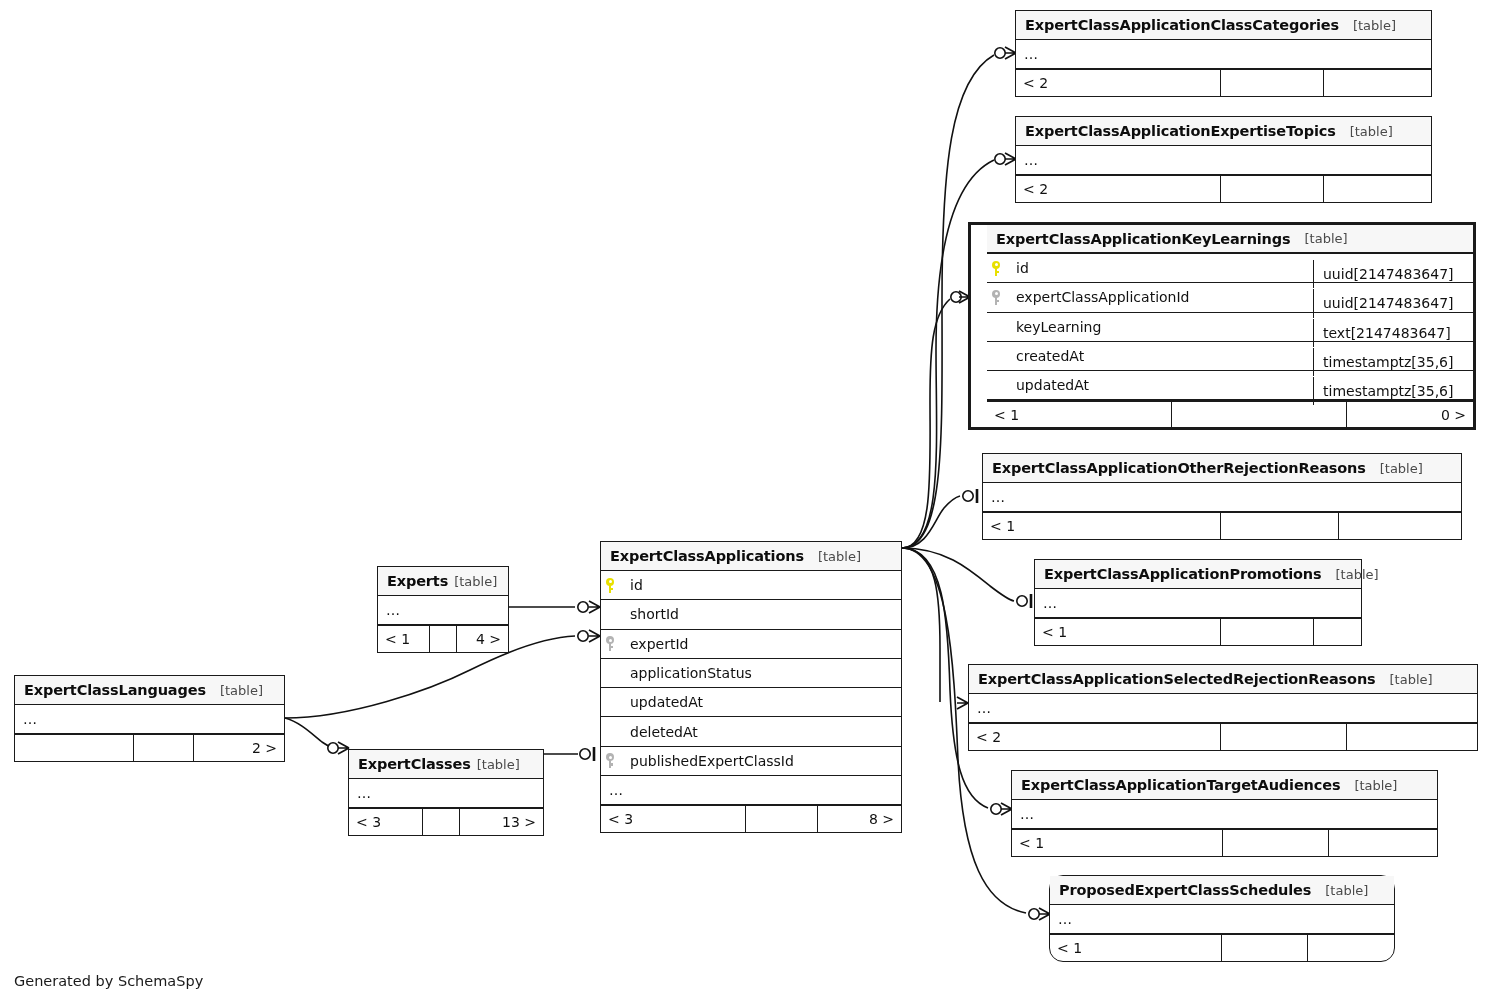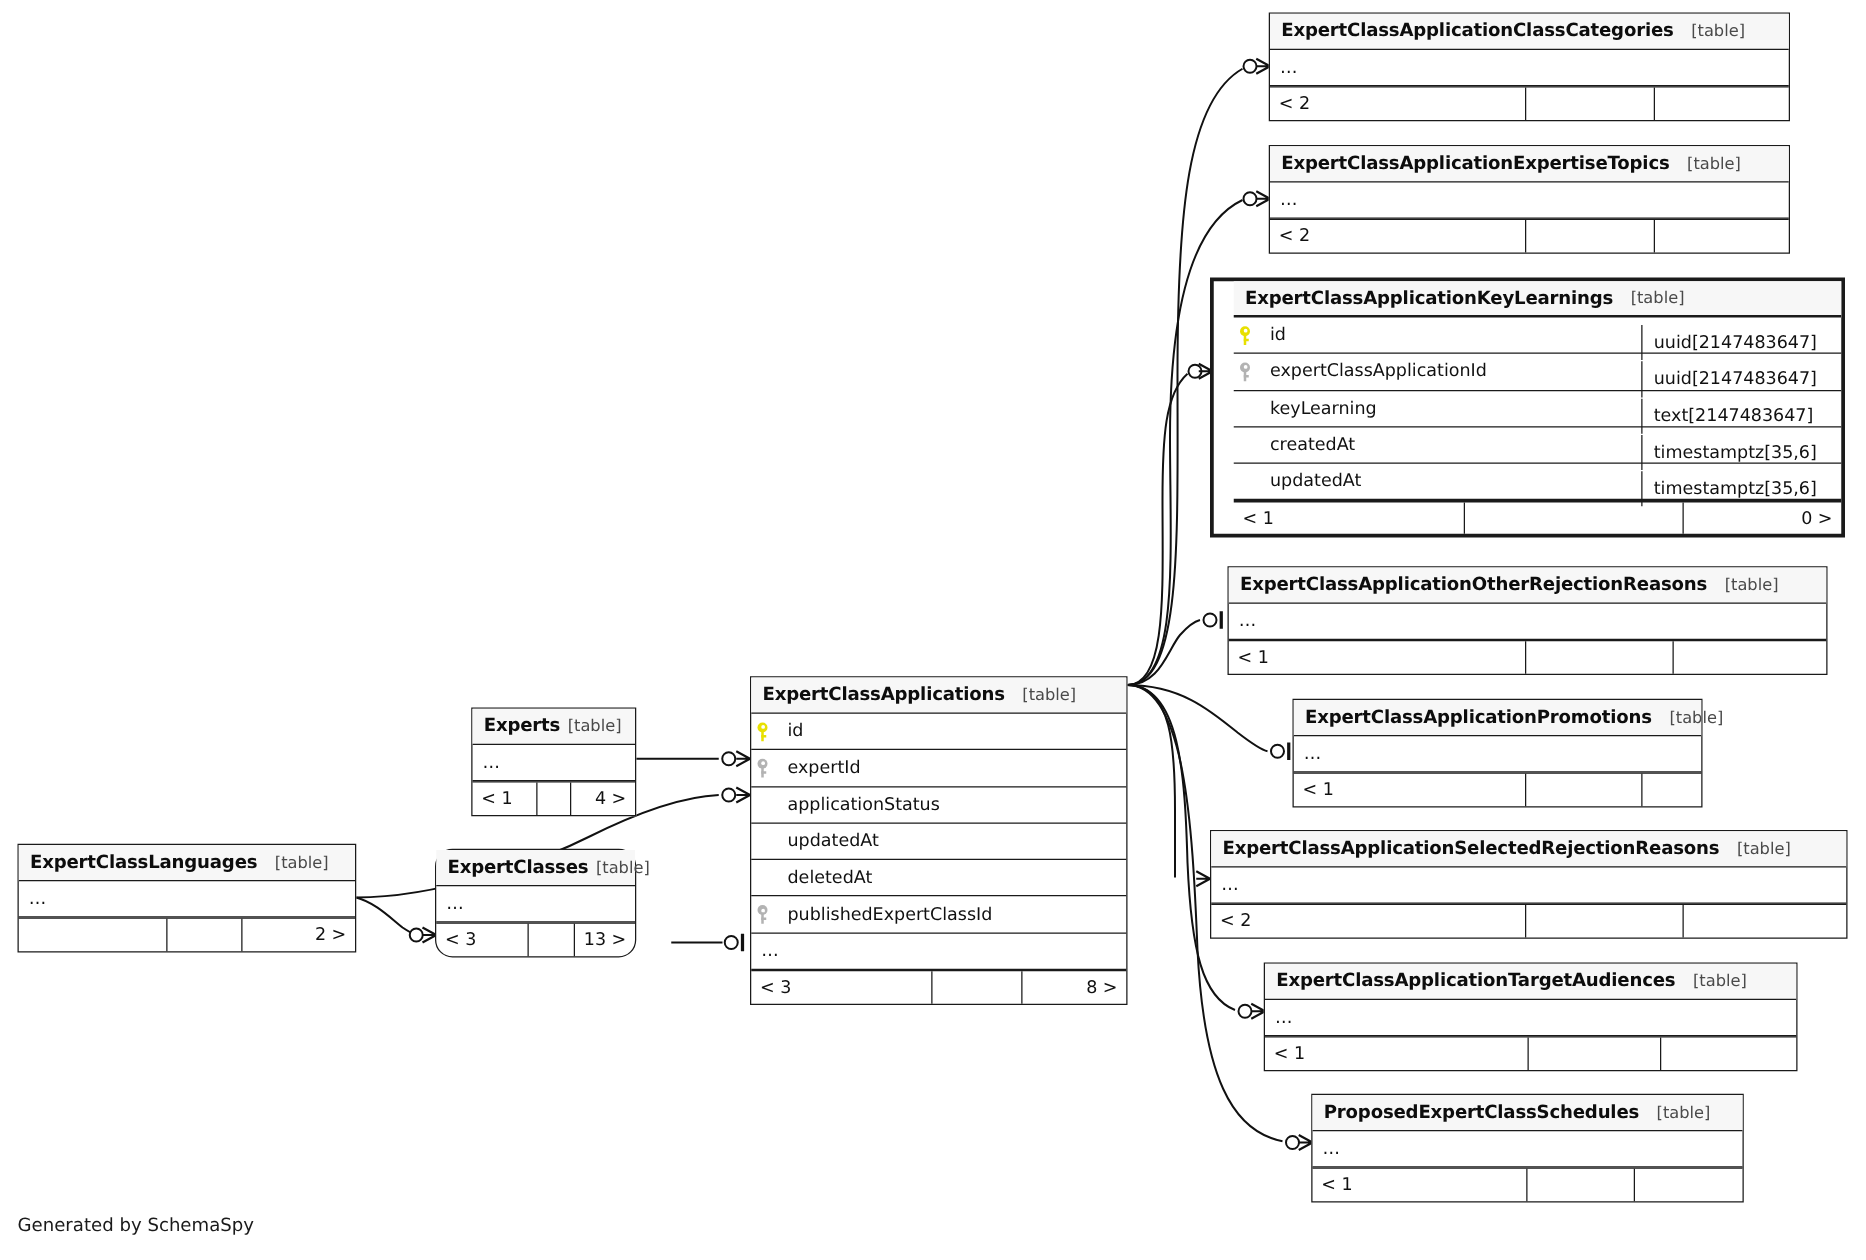--- a/index.html
+++ b/index.html
@@ -379,21 +379,21 @@
       <span class="ttag">[table]</span>
     </div>
     <div class="ellipsis-row">…</div>
     <div class="tfoot">
       <span class="fcell left" style="flex:0 0 211px;">&lt; 1</span>
       <span class="fcell" style="flex:0 0 106px;"></span>
       <span class="fcell right" style="flex:1 1 auto;"></span>
     </div>
   </div>
 
-  <div class="node" style="left:1049px; top:875px; width:346px;">
+  <div class="node" style="left:1049px; top:875px; width:346px;border-radius:14px;">
     <div class="thead">
       <span class="tname">ProposedExpertClassSchedules</span>
       <span class="ttag">[table]</span>
     </div>
     <div class="ellipsis-row">…</div>
     <div class="tfoot">
       <span class="fcell left" style="flex:0 0 172px;">&lt; 1</span>
       <span class="fcell" style="flex:0 0 86px;"></span>
       <span class="fcell right" style="flex:1 1 auto;"></span>
     </div>
@@ -410,20 +410,24 @@
         <span class="key pk">
             <i class="head"></i>
             <i class="hole"></i>
             <i class="shaft"></i>
             <i class="tooth"></i>
           </span>
       </span>
       <span class="cname">id</span>
     </div>
 
+    <div class="row">
+      <span class="keyslot empty"></span>
+      <span class="cname">shortId</span>
+    </div>
 
     <div class="row">
       <span class="keyslot">
         <span class="key fk">
             <i class="head"></i>
             <i class="hole"></i>
             <i class="shaft"></i>
             <i class="tooth"></i>
           </span>
       </span>
@@ -473,21 +477,21 @@
       <span class="ttag" style="padding-left:6px;">[table]</span>
     </div>
     <div class="ellipsis-row">…</div>
     <div class="tfoot">
       <span class="fcell left" style="flex:0 0 52px;">&lt; 1</span>
       <span class="fcell" style="flex:0 0 27px;"></span>
       <span class="fcell right" style="flex:1 1 auto;">4 &gt;</span>
     </div>
   </div>
 
-  <div class="node" style="left:348px; top:679px; width:161px;border-radius:14px;">
+  <div class="node" style="left:348px; top:749px; width:196px;">
     <div class="thead">
       <span class="tname">ExpertClasses</span>
       <span class="ttag" style="padding-left:6px;">[table]</span>
     </div>
     <div class="ellipsis-row">…</div>
     <div class="tfoot">
       <span class="fcell left" style="flex:0 0 74px;">&lt; 3</span>
       <span class="fcell" style="flex:0 0 37px;"></span>
       <span class="fcell right" style="flex:1 1 auto;">13 &gt;</span>
     </div>

